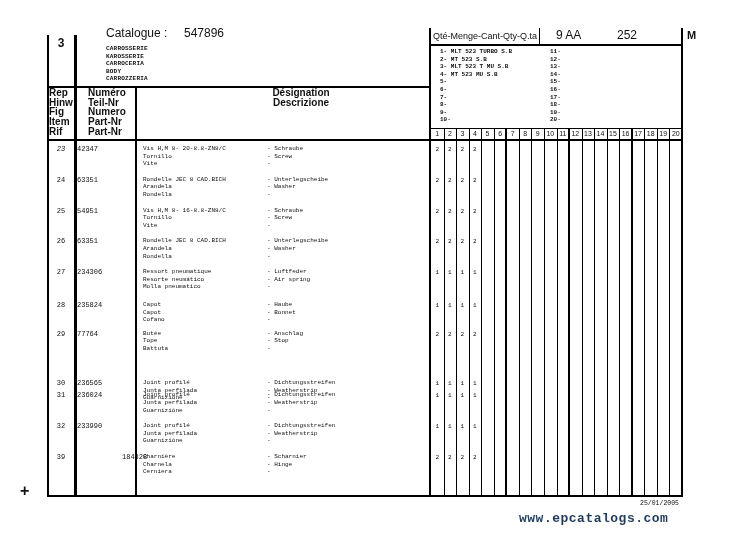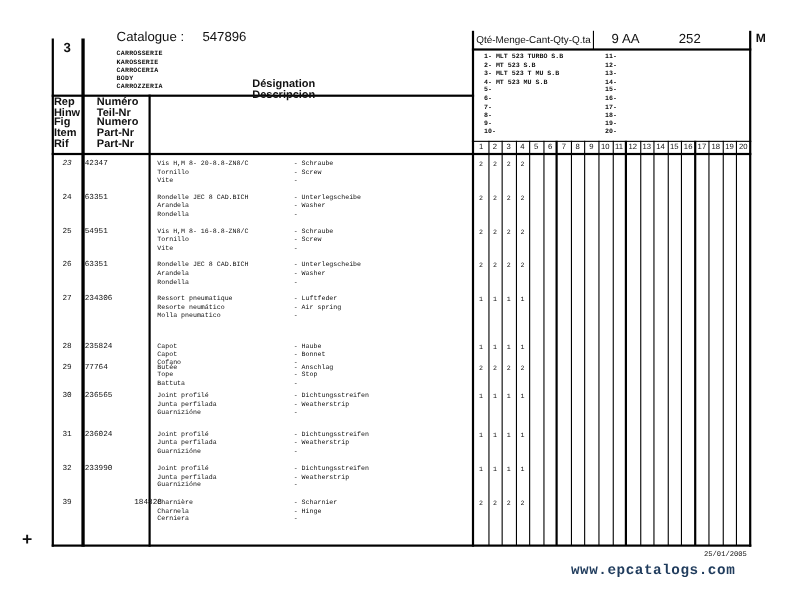--- a/index.html
+++ b/index.html
@@ -92,23 +92,23 @@
     <div>Item</div>
     <div>Rif</div>
   </div>
 <div class="abs hdr-col" style="left:88px;top:88px;" id="hdr-number">
     <div>Numéro</div>
     <div>Teil-Nr</div>
     <div>Numero</div>
     <div>Part-Nr</div>
     <div>Part-Nr</div>
   </div>
-<div class="abs hdr-col" style="left:136px;top:72px;width:244px;text-align:center;" id="hdr-desig">
+<div class="abs hdr-col" style="left:136px;top:88px;width:244px;text-align:center;padding-left:43px;" id="hdr-desig">
     <div>Désignation</div>
-    <div>Descripcion</div>
+    <div>Descrizione</div>
   </div>
 
 <div id="qty-grid">
     <div class="vline" style="left:444px;top:128px;width:1px;height:368px;"></div>
     <div class="vline" style="left:456px;top:128px;width:1px;height:368px;"></div>
     <div class="vline" style="left:469px;top:128px;width:1px;height:368px;"></div>
     <div class="vline" style="left:481px;top:128px;width:1px;height:368px;"></div>
     <div class="vline" style="left:494px;top:128px;width:1px;height:368px;"></div>
     <div class="vline" style="left:505px;top:128px;width:2px;height:368px;"></div>
     <div class="vline" style="left:519px;top:128px;width:1px;height:368px;"></div>
@@ -230,21 +230,21 @@
       <div class="desc2 mono" style="top:0;">
         <div>- Luftfeder</div>
         <div>- Air spring</div>
         <div>-</div>
       </div>
       <div class="qcell mono" style="left:384.0px;width:12.6px;top:1px;">1</div>
       <div class="qcell mono" style="left:396.6px;width:12.6px;top:1px;">1</div>
       <div class="qcell mono" style="left:409.1px;width:12.6px;top:1px;">1</div>
       <div class="qcell mono" style="left:421.6px;width:12.6px;top:1px;">1</div>
     </div>
-    <div class="row" style="top:311px;">
+    <div class="row" style="top:301px;">
       <div class="rep mono" style="top:0;">28</div>
       <div class="partno mono" style="top:0;">235824</div>
       <div class="desc mono" style="top:0;">
         <div>Capot</div>
         <div>Capot</div>
         <div>Cofano</div>
       </div>
       <div class="desc2 mono" style="top:0;">
         <div>- Haube</div>
         <div>- Bonnet</div>
@@ -266,21 +266,21 @@
       <div class="desc2 mono" style="top:0;">
         <div>- Anschlag</div>
         <div>- Stop</div>
         <div>-</div>
       </div>
       <div class="qcell mono" style="left:384.0px;width:12.6px;top:1px;">2</div>
       <div class="qcell mono" style="left:396.6px;width:12.6px;top:1px;">2</div>
       <div class="qcell mono" style="left:409.1px;width:12.6px;top:1px;">2</div>
       <div class="qcell mono" style="left:421.6px;width:12.6px;top:1px;">2</div>
     </div>
-    <div class="row" style="top:356px;">
+    <div class="row" style="top:379px;">
       <div class="rep mono" style="top:0;">30</div>
       <div class="partno mono" style="top:0;">236565</div>
       <div class="desc mono" style="top:0;">
         <div>Joint profilé</div>
         <div>Junta perfilada</div>
         <div>Guarnizióne</div>
       </div>
       <div class="desc2 mono" style="top:0;">
         <div>- Dichtungsstreifen</div>
         <div>- Weatherstrip</div>

